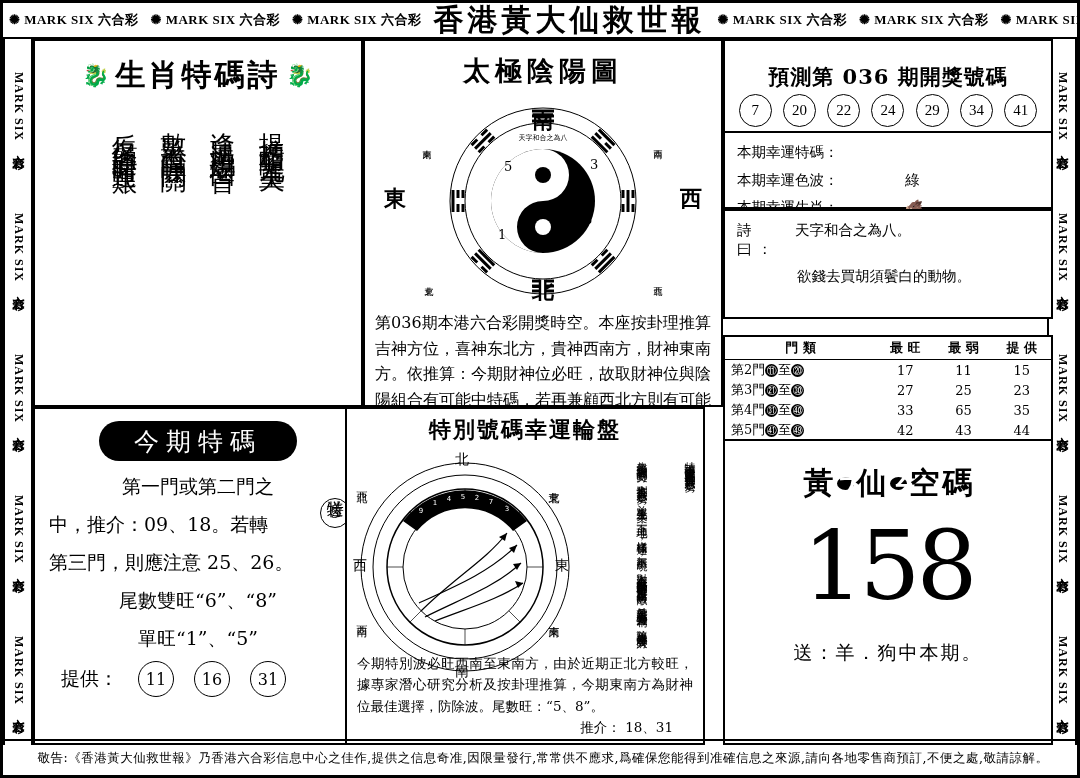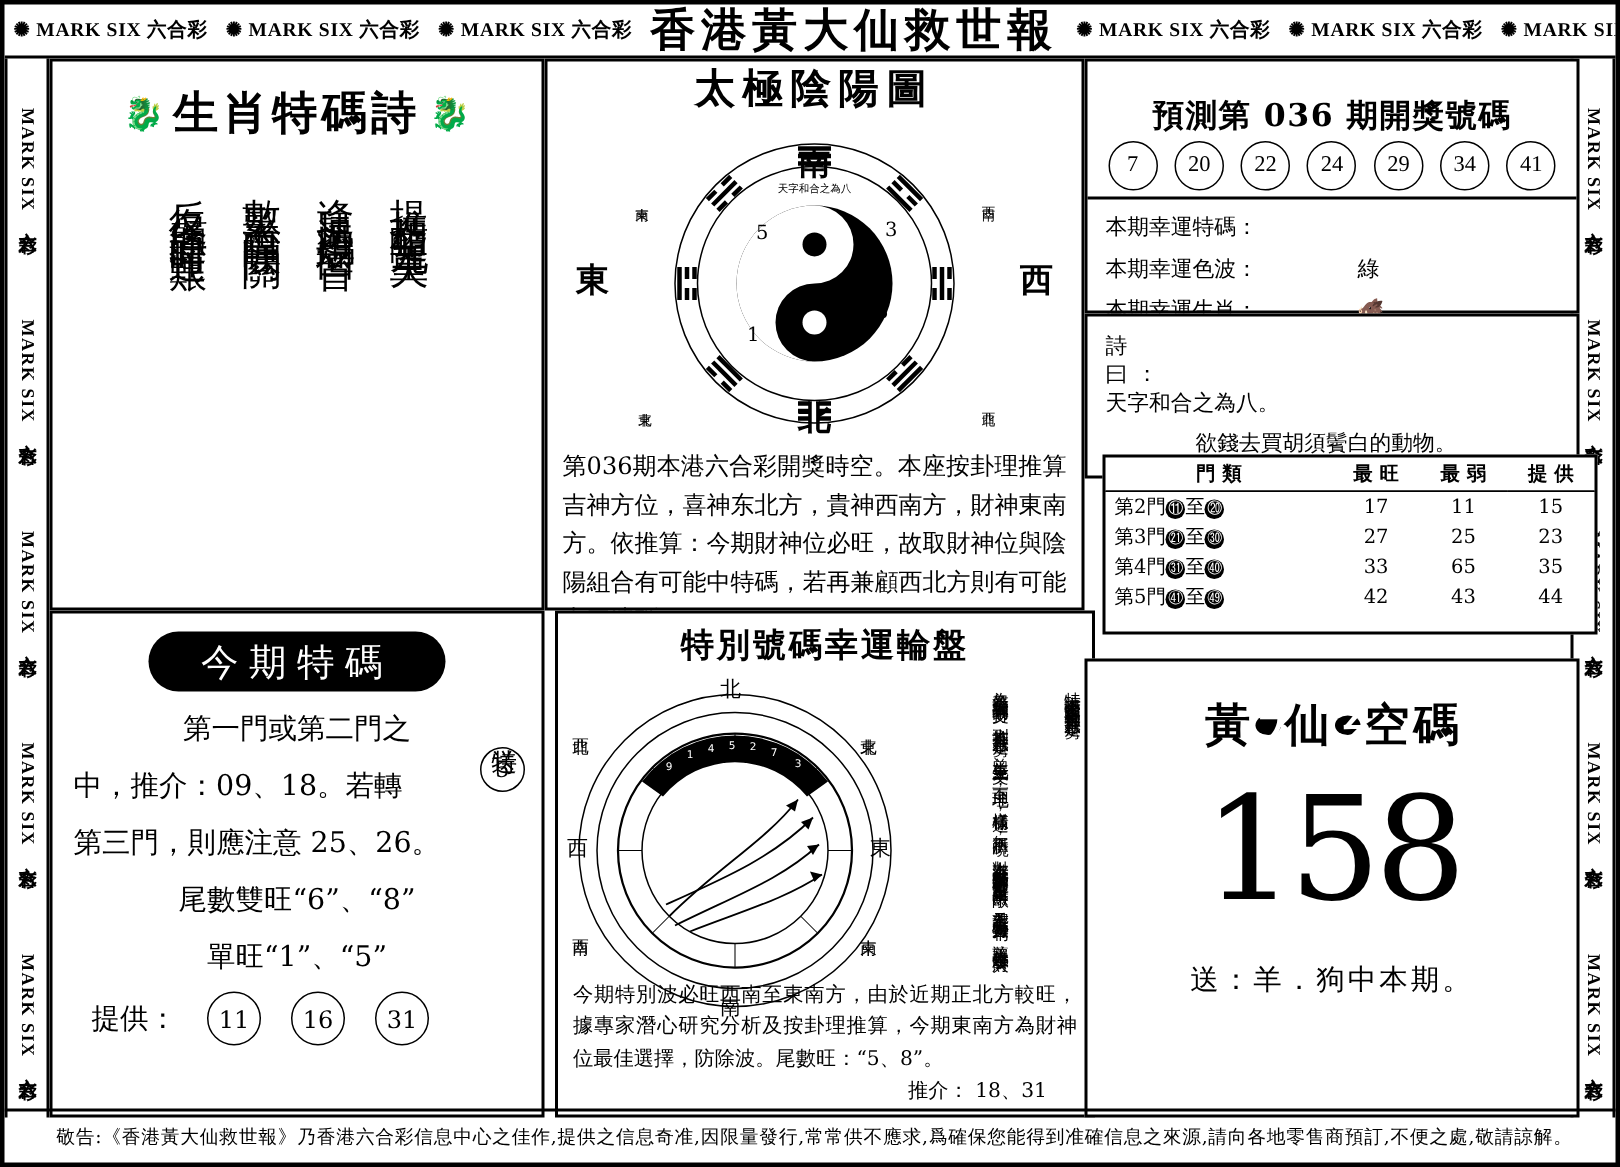--- a/index.html
+++ b/index.html
@@ -24,65 +24,65 @@
   
   .c-poem{left:0;top:0;width:330px;height:368px;}
   .poem-title{display:flex;align-items:center;justify-content:center;gap:6px;margin-top:14px;}
   .poem-title .zh{font-family:"DejaVu Serif","Liberation Serif",serif;font-weight:bold;font-size:30px;letter-spacing:3px;}
   .poem-title .deco{font-size:22px;}
   .poem-cols{display:flex;flex-direction:row-reverse;justify-content:center;gap:14px;margin-top:16px;padding:0 18px;}
   .poem-col{writing-mode:vertical-rl;text-orientation:upright;font-family:"DejaVu Serif","Liberation Serif",serif;font-size:26px;line-height:1.35;letter-spacing:6px;height:232px;}
 
   
   .c-taiji{left:330px;top:0;width:360px;height:368px;}
-  .taiji-title{text-align:center;font-family:"DejaVu Serif","Liberation Serif",serif;font-weight:bold;font-size:27px;letter-spacing:5px;margin-top:0;}
+  .taiji-title{text-align:center;font-family:"DejaVu Serif","Liberation Serif",serif;font-weight:bold;font-size:27px;letter-spacing:5px;margin-top:12px;}
   .taiji-wrap{position:relative;width:330px;height:215px;margin:2px auto 0;}
   .dirtxt{position:absolute;font-family:"DejaVu Serif","Liberation Serif",serif;font-weight:bold;font-size:22px;}
   .d-e{left:6px;top:50%;transform:translateY(-50%);}
   .d-w{right:6px;top:50%;transform:translateY(-50%);}
   .d-top{left:50%;top:16px;transform:translateX(-50%);font-size:21px;}
   .taiji-note{font-family:"DejaVu Serif","Liberation Serif",serif;font-size:16px;line-height:1.6;padding:4px 10px 0;text-align:justify;}
 
   
   .c-draw{left:690px;top:0;width:330px;height:170px;}
   .draw-title{text-align:center;font-family:"DejaVu Serif","Liberation Serif",serif;font-weight:bold;font-size:21px;letter-spacing:1px;margin:22px 0 3px;}
   .balls{display:flex;justify-content:space-around;align-items:center;padding:0 8px 4px;}
   .ball{width:31px;height:31px;border:1.5px solid #000;border-radius:50%;display:flex;align-items:center;justify-content:center;font-family:"Liberation Serif",serif;font-size:15px;}
   .sep{border-top:2px solid #000;}
   .lucky{padding:6px 12px 0;}
   .lucky-row{display:flex;font-family:"DejaVu Serif","Liberation Serif",serif;font-size:14.5px;line-height:1.9;}
   .lucky-row .lbl{width:130px;}
   .lucky-row .val{flex:1;padding-left:38px;}
 
   
   .c-verse{left:690px;top:170px;width:330px;height:110px;}
-  .verse-row{display:flex;font-family:"DejaVu Serif","Liberation Serif",serif;font-size:14.5px;padding:10px 12px 0;flex-direction:column;}
+  .verse-row{display:flex;font-family:"DejaVu Serif","Liberation Serif",serif;font-size:14.5px;padding:10px 12px 0;}
   .verse-row .lbl{width:58px;letter-spacing:6px;}
   .verse-line2{font-family:"DejaVu Serif","Liberation Serif",serif;font-size:14.5px;padding:8px 12px 0 72px;}
 
   
-  .c-table{left:690px;top:264px;width:330px;height:120px;margin-left:12px;}
+  .c-table{left:690px;top:296px;width:330px;height:120px;}
   table.gate{width:100%;border-collapse:collapse;font-family:"DejaVu Serif","Liberation Serif",serif;font-size:13px;}
   table.gate th{font-weight:bold;padding:2px 0;border-bottom:1.5px solid #000;}
   table.gate td{text-align:center;padding:1px 0;}
   table.gate td.first{text-align:left;padding-left:6px;white-space:nowrap;}
   .inv{display:inline-block;background:#000;color:#fff;border-radius:50%;width:13px;height:13px;line-height:13px;text-align:center;font-size:10px;}
 
   
   .c-special{left:0;top:368px;width:330px;height:338px;}
   .pillbox{width:198px;height:40px;margin:12px auto 0;background:#000;color:#fff;border-radius:20px;display:flex;align-items:center;justify-content:center;font-family:"DejaVu Serif","Liberation Serif",serif;font-size:25px;letter-spacing:7px;}
   .sp-lines{font-family:"DejaVu Serif","Liberation Serif",serif;font-size:19px;line-height:2.0;padding:6px 14px 0;}
   .sp-lines .ctr{text-align:center;}
   .side-give{position:absolute;right:6px;top:62px;width:40px;text-align:center;font-family:"DejaVu Serif","Liberation Serif",serif;font-size:17px;line-height:1.25;}
   .side-give .circ{display:inline-block;margin-top:6px;width:28px;height:28px;border:1.5px solid #000;border-radius:50%;line-height:28px;font-size:15px;}
   .provide{display:flex;align-items:center;gap:20px;padding:4px 0 0 26px;font-family:"DejaVu Serif","Liberation Serif",serif;font-size:19px;}
   .provide .circ{width:34px;height:34px;border:1.5px solid #000;border-radius:50%;display:flex;align-items:center;justify-content:center;font-size:16px;}
 
   
-  .c-wheel{left:337px;top:368px;width:360px;height:338px;}
+  .c-wheel{left:312px;top:368px;width:360px;height:338px;}
   .wheel-title{text-align:center;font-family:"DejaVu Serif","Liberation Serif",serif;font-weight:bold;font-size:22px;letter-spacing:2px;margin-top:6px;}
   .wheel-body{position:absolute;left:0;top:40px;width:356px;height:240px;}
   .vtext{position:absolute;writing-mode:vertical-rl;font-family:"DejaVu Serif","Liberation Serif",serif;font-size:11px;line-height:1.5;letter-spacing:1px;}
   .wheel-note{position:absolute;left:0;bottom:4px;width:356px;font-family:"DejaVu Serif","Liberation Serif",serif;font-size:13.5px;line-height:1.6;padding:0 10px;box-sizing:border-box;text-align:justify;}
   .wheel-dirs span{position:absolute;font-family:"DejaVu Serif","Liberation Serif",serif;font-size:14px;}
 
   
   .c-hand{left:690px;top:400px;width:330px;height:306px;}
   .hand-title{display:flex;justify-content:center;align-items:center;gap:3px;margin-top:22px;}
   .hand-title .ch{font-family:"DejaVu Serif","Liberation Serif",serif;font-weight:bold;font-size:30px;}

